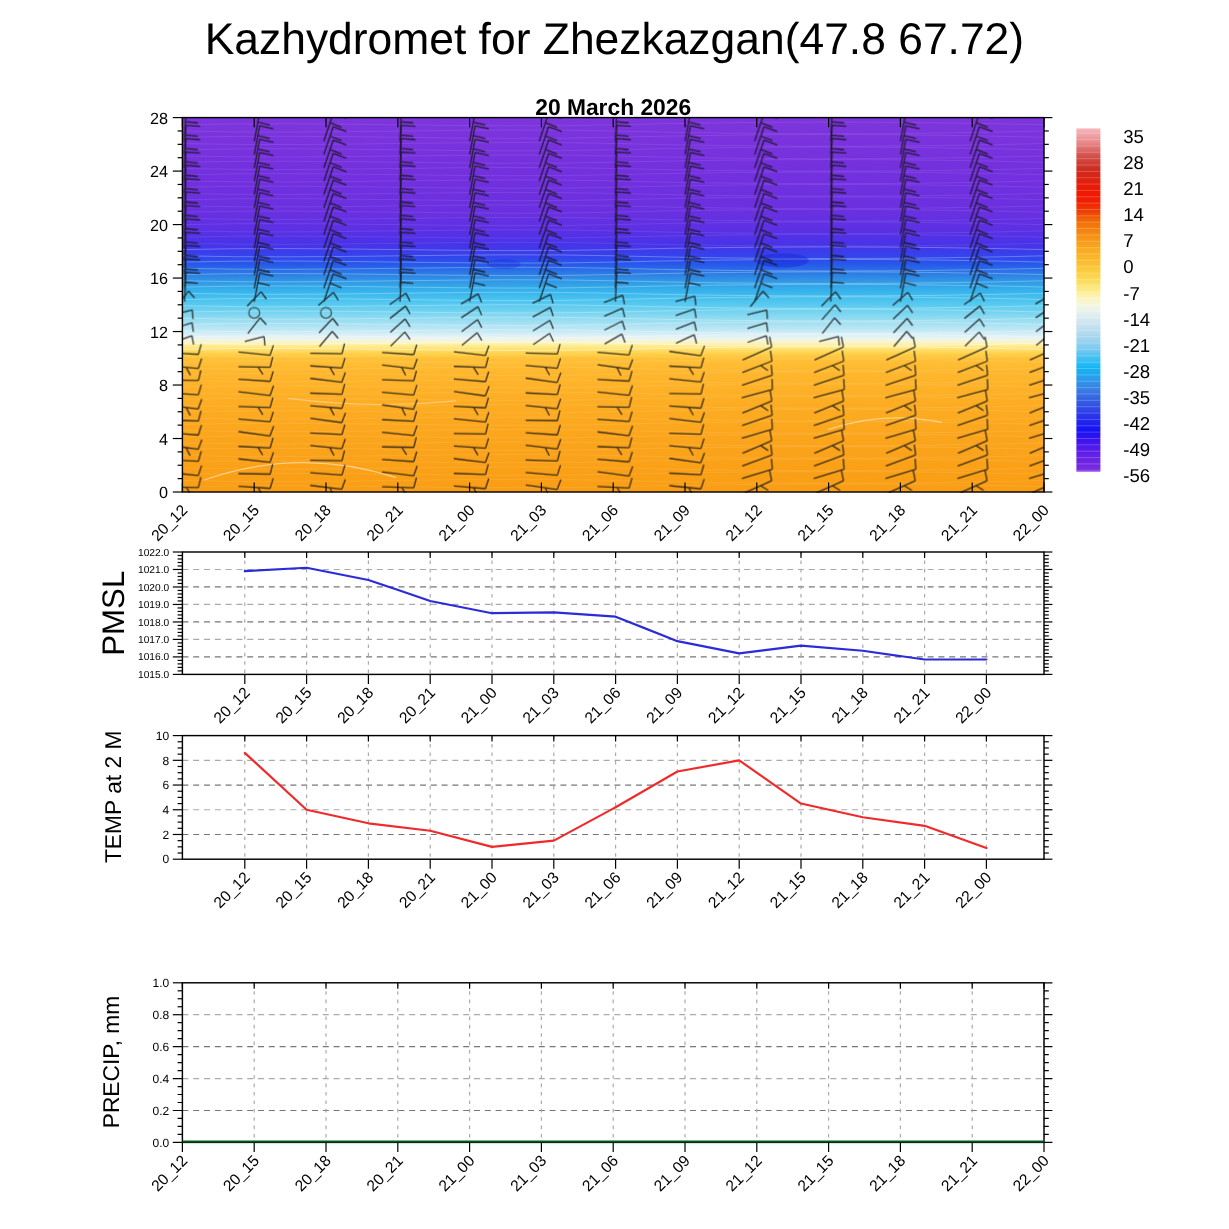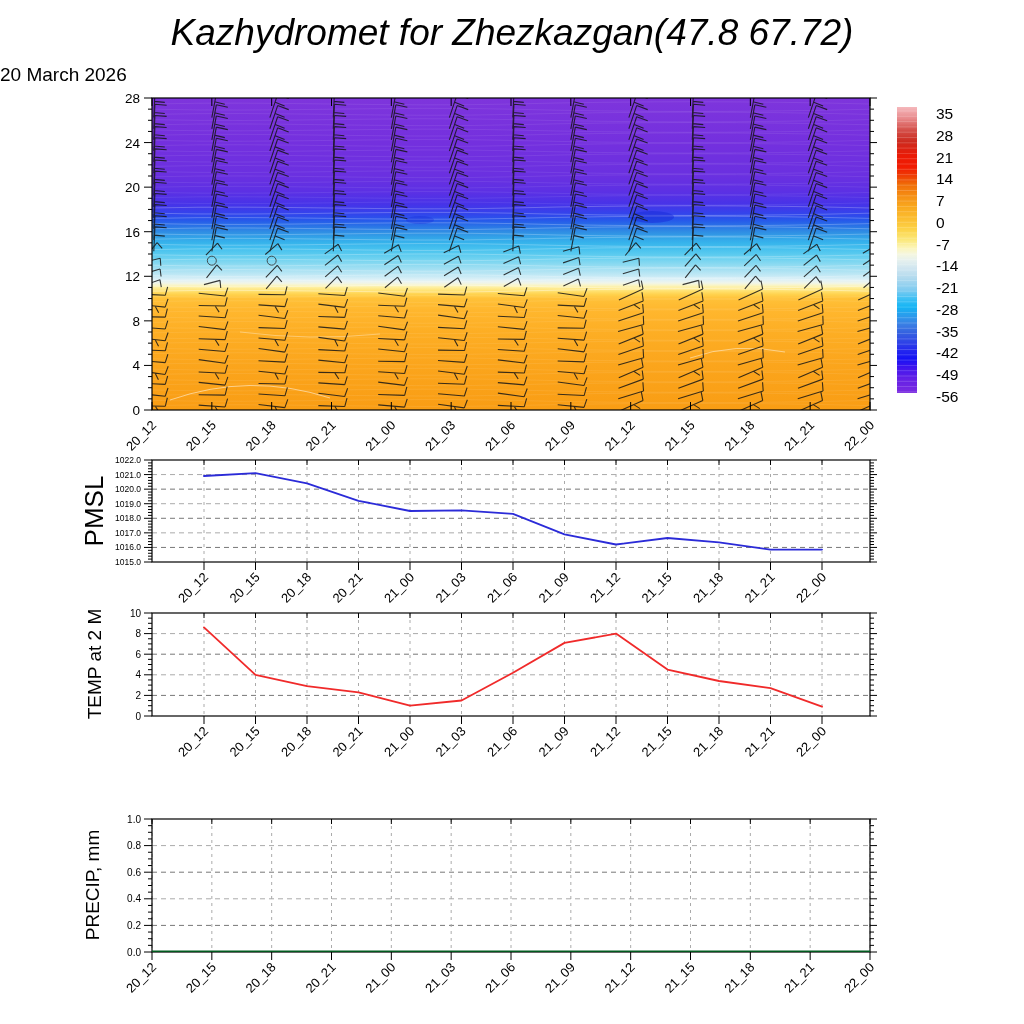--- a/index.html
+++ b/index.html
@@ -1,21 +1,21 @@
 <!DOCTYPE html>
 <html><head>
 <meta charset="utf-8">
 <style>
   html,body{margin:0;padding:0;background:#fff;}
   .fig{position:relative;width:1024px;height:1024px;background:#ffffff;
        font-family:"Liberation Sans",sans-serif;overflow:hidden;}
   .title{position:absolute;top:12px;left:0;width:1024px;text-align:center;
-         font-size:37px;color:#000;font-style:italic;}
-  .subtitle{position:absolute;top:64px;left:0;width:1022px;
-         font-size:19px;color:#000;}
+         font-size:37px;color:#000;}
+  .subtitle{position:absolute;top:80px;left:0;width:1022px;text-align:center;
+         font-size:19px;color:#000;font-weight:bold;}
   svg text{font-family:"Liberation Sans",sans-serif;fill:#000;}
 </style>
 </head>
 <body>
 
 <div class="fig">
   <div class="title">Kazhydromet for Zhezkazgan(47.8 67.72)</div>
   <div class="subtitle">20 March 2026</div>
   <svg id="figure" width="1024" height="1024" viewBox="0 0 1024 1024">
       <defs>

